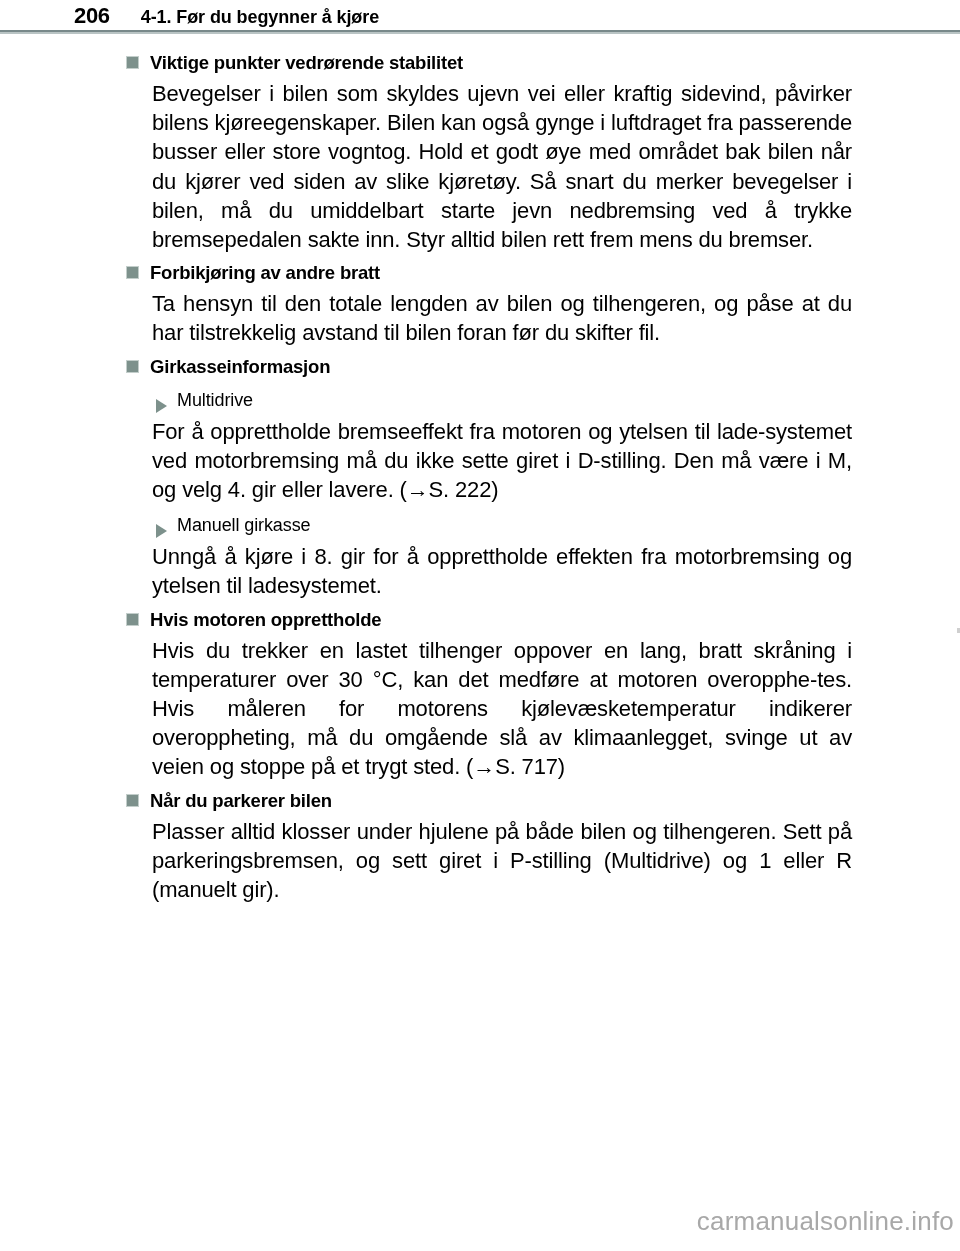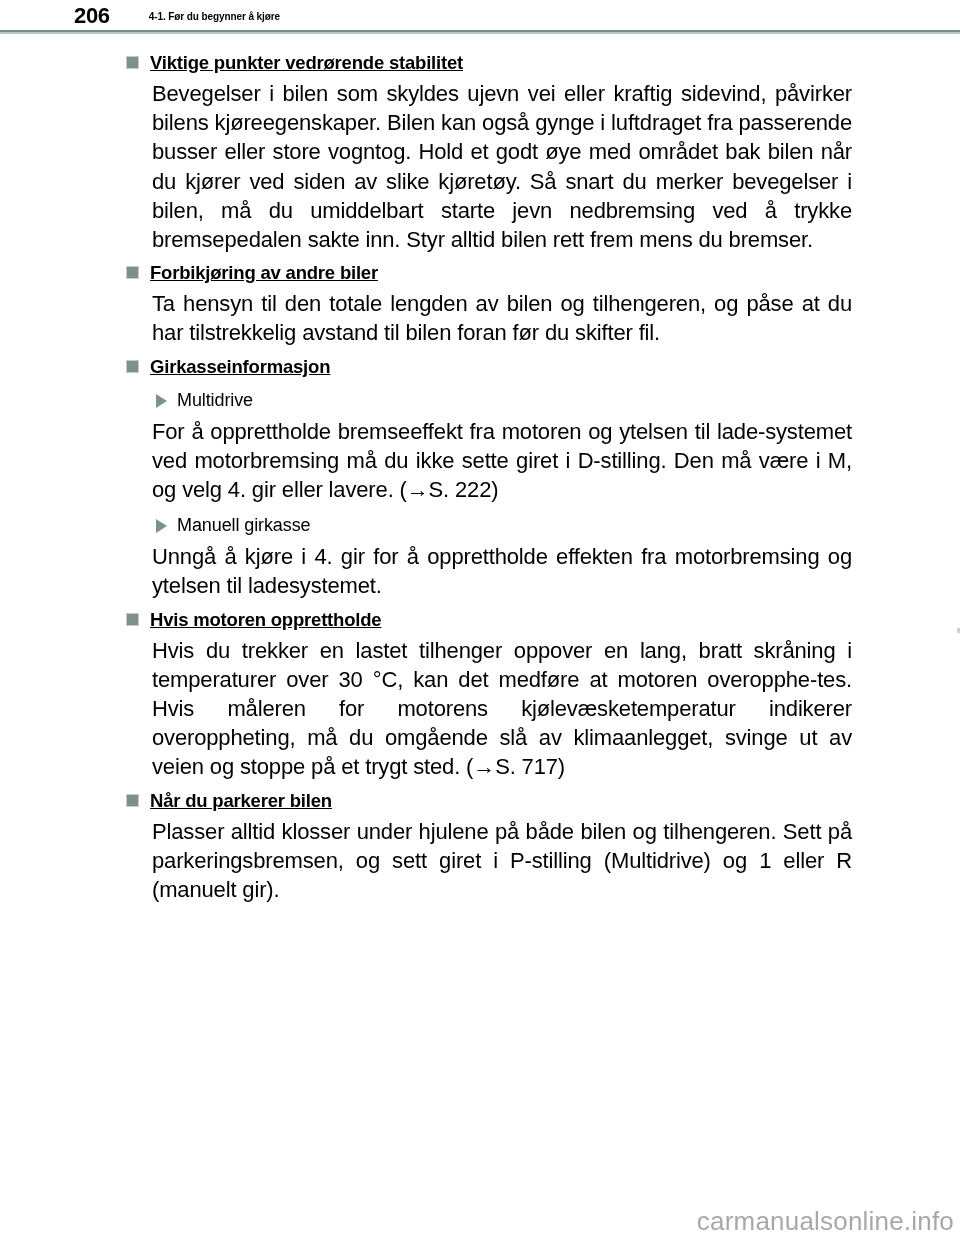--- a/index.html
+++ b/index.html
@@ -28,23 +28,23 @@
   }
   .page-number {
     font-size: 22px;
     font-weight: bold;
     letter-spacing: -0.3px;
     margin-left: 74px;
     line-height: 1;
     padding-top: 2px;
   }
   .header-title {
-    font-size: 10px;
+    font-size: 18px;
     font-weight: bold;
-    margin-left: 39px;
+    margin-left: 31px;
     line-height: 1;
     padding-top: 3px;
     letter-spacing: -0.1px;
   }
   .header-rule {
     position: absolute;
     top: 30px;
     left: 0;
     width: 960px;
     height: 4px;
@@ -77,27 +77,26 @@
     box-sizing: border-box;
     flex: 0 0 auto;
     margin-top: 6px;
     margin-right: 11px;
   }
   .section-head-text {
     font-size: 18.5px;
     font-weight: bold;
     line-height: 25px;
     letter-spacing: -0.2px;
-    text-decoration: underline;
   }
 
   
   .sub-head {
     display: flex;
-    align-items: flex-start;
+    align-items: flex-end;
     margin-left: 156px;
     margin-top: 9px;
     margin-bottom: 3px;
   }
   .tri-bullet {
     width: 0;
     height: 0;
     border-top: 7px solid transparent;
     border-bottom: 7px solid transparent;
     border-left: 11px solid #7d918c;
@@ -160,40 +159,40 @@
 <div class="content">
 
   <div class="section-head">
     <span class="sq-bullet" style="background: rgb(125, 145, 140);"></span>
     <span class="section-head-text">Viktige punkter vedrørende stabilitet</span>
   </div>
   <p class="para">Bevegelser i bilen som skyldes ujevn vei eller kraftig sidevind, påvirker bilens kjøreegenskaper. Bilen kan også gynge i luftdraget fra passerende busser eller store vogntog. Hold et godt øye med området bak bilen når du kjører ved siden av slike kjøretøy. Så snart du merker bevegelser i bilen, må du umiddelbart starte jevn nedbremsing ved å trykke bremsepedalen sakte inn. Styr alltid bilen rett frem mens du bremser.</p>
 
   <div class="section-head">
     <span class="sq-bullet" style="background: rgb(125, 145, 140);"></span>
-    <span class="section-head-text">Forbikjøring av andre biler</span>
+    <span class="section-head-text">Forbikjøring av andre bratt</span>
   </div>
   <p class="para">Ta hensyn til den totale lengden av bilen og tilhengeren, og påse at du har tilstrekkelig avstand til bilen foran før du skifter fil.</p>
 
   <div class="section-head">
     <span class="sq-bullet" style="background: rgb(125, 145, 140);"></span>
     <span class="section-head-text">Girkasseinformasjon</span>
   </div>
 
   <div class="sub-head">
     <span class="tri-bullet" style="border-left-color: rgb(125, 145, 140);"></span>
     <span class="sub-head-text">Multidrive</span>
   </div>
   <p class="para">For å opprettholde bremseeffekt fra motoren og ytelsen til lade-systemet ved motorbremsing må du ikke sette giret i D-stilling. Den må være i M, og velg 4. gir eller lavere. (→S. 222)</p>
 
   <div class="sub-head">
     <span class="tri-bullet" style="border-left-color: rgb(125, 145, 140);"></span>
     <span class="sub-head-text">Manuell girkasse</span>
   </div>
-  <p class="para">Unngå å kjøre i 4. gir for å opprettholde effekten fra motorbremsing og ytelsen til ladesystemet.</p>
+  <p class="para">Unngå å kjøre i 8. gir for å opprettholde effekten fra motorbremsing og ytelsen til ladesystemet.</p>
 
   <div class="section-head">
     <span class="sq-bullet" style="background: rgb(125, 145, 140);"></span>
     <span class="section-head-text">Hvis motoren opprettholde</span>
   </div>
   <p class="para">Hvis du trekker en lastet tilhenger oppover en lang, bratt skråning i temperaturer over 30 °C, kan det medføre at motoren overopphe-tes. Hvis måleren for motorens kjølevæsketemperatur indikerer overoppheting, må du omgående slå av klimaanlegget, svinge ut av veien og stoppe på et trygt sted. (→S. 717)</p>
 
   <div class="section-head">
     <span class="sq-bullet" style="background: rgb(125, 145, 140);"></span>
     <span class="section-head-text">Når du parkerer bilen</span>

